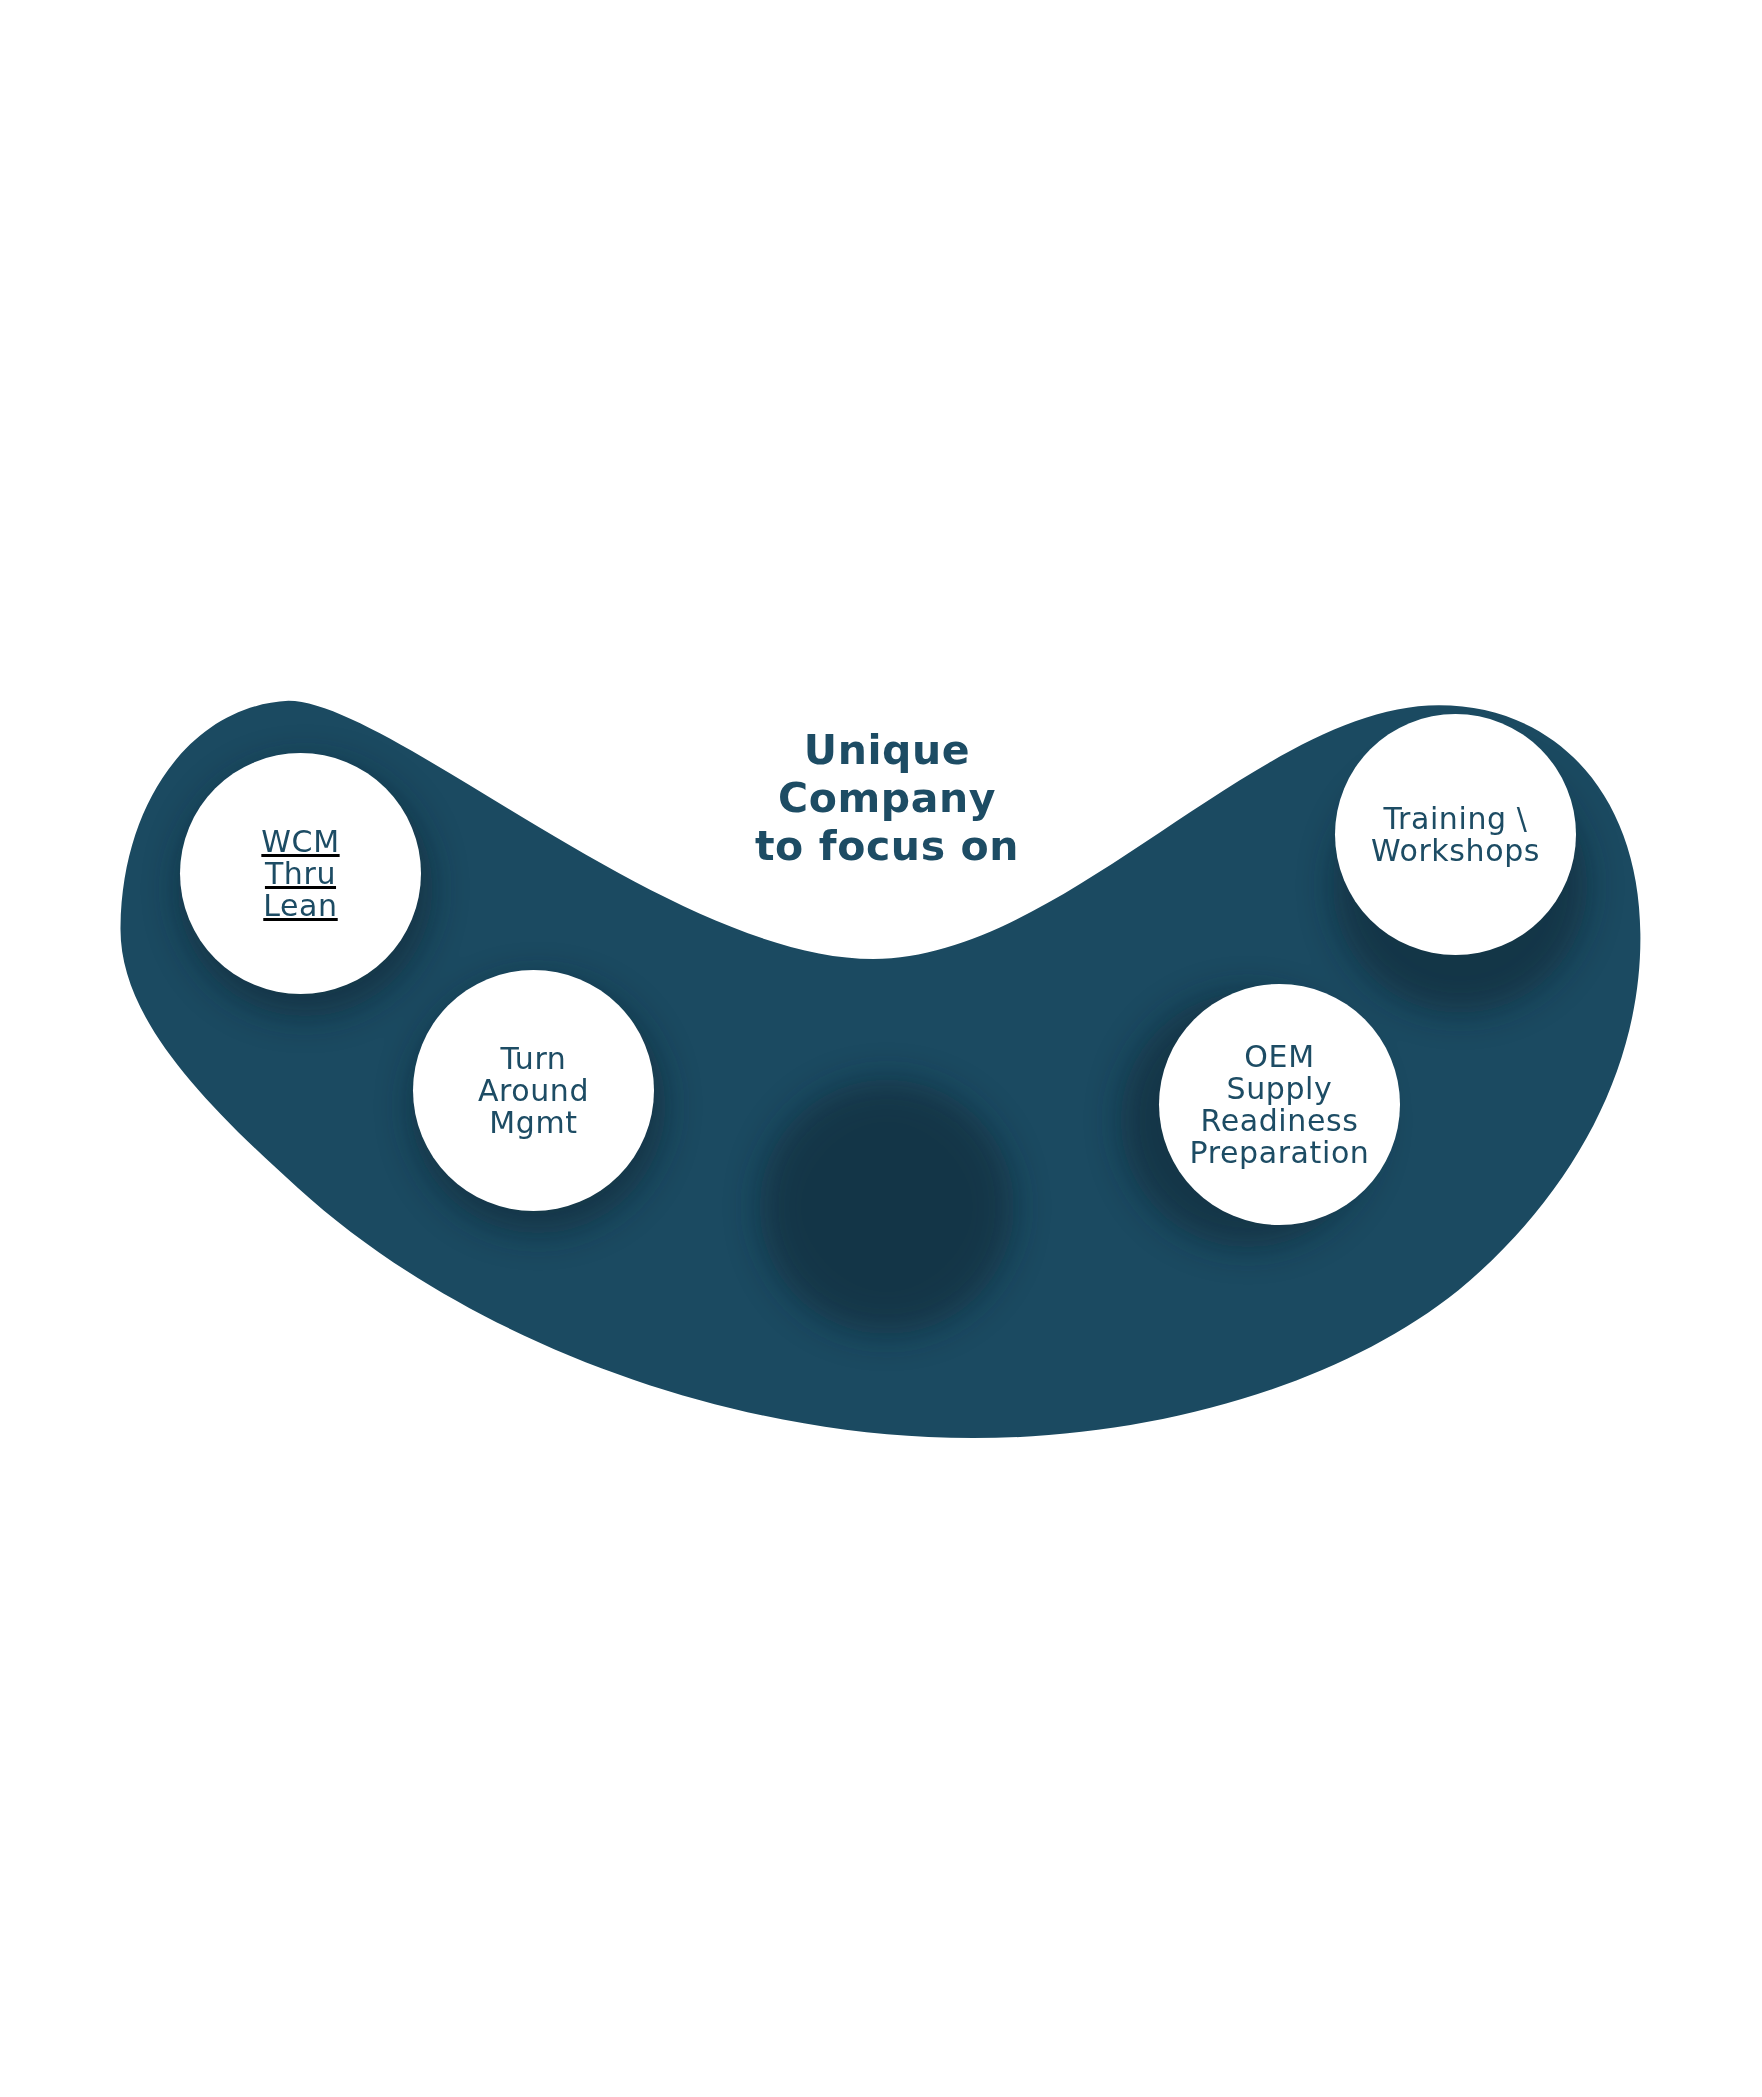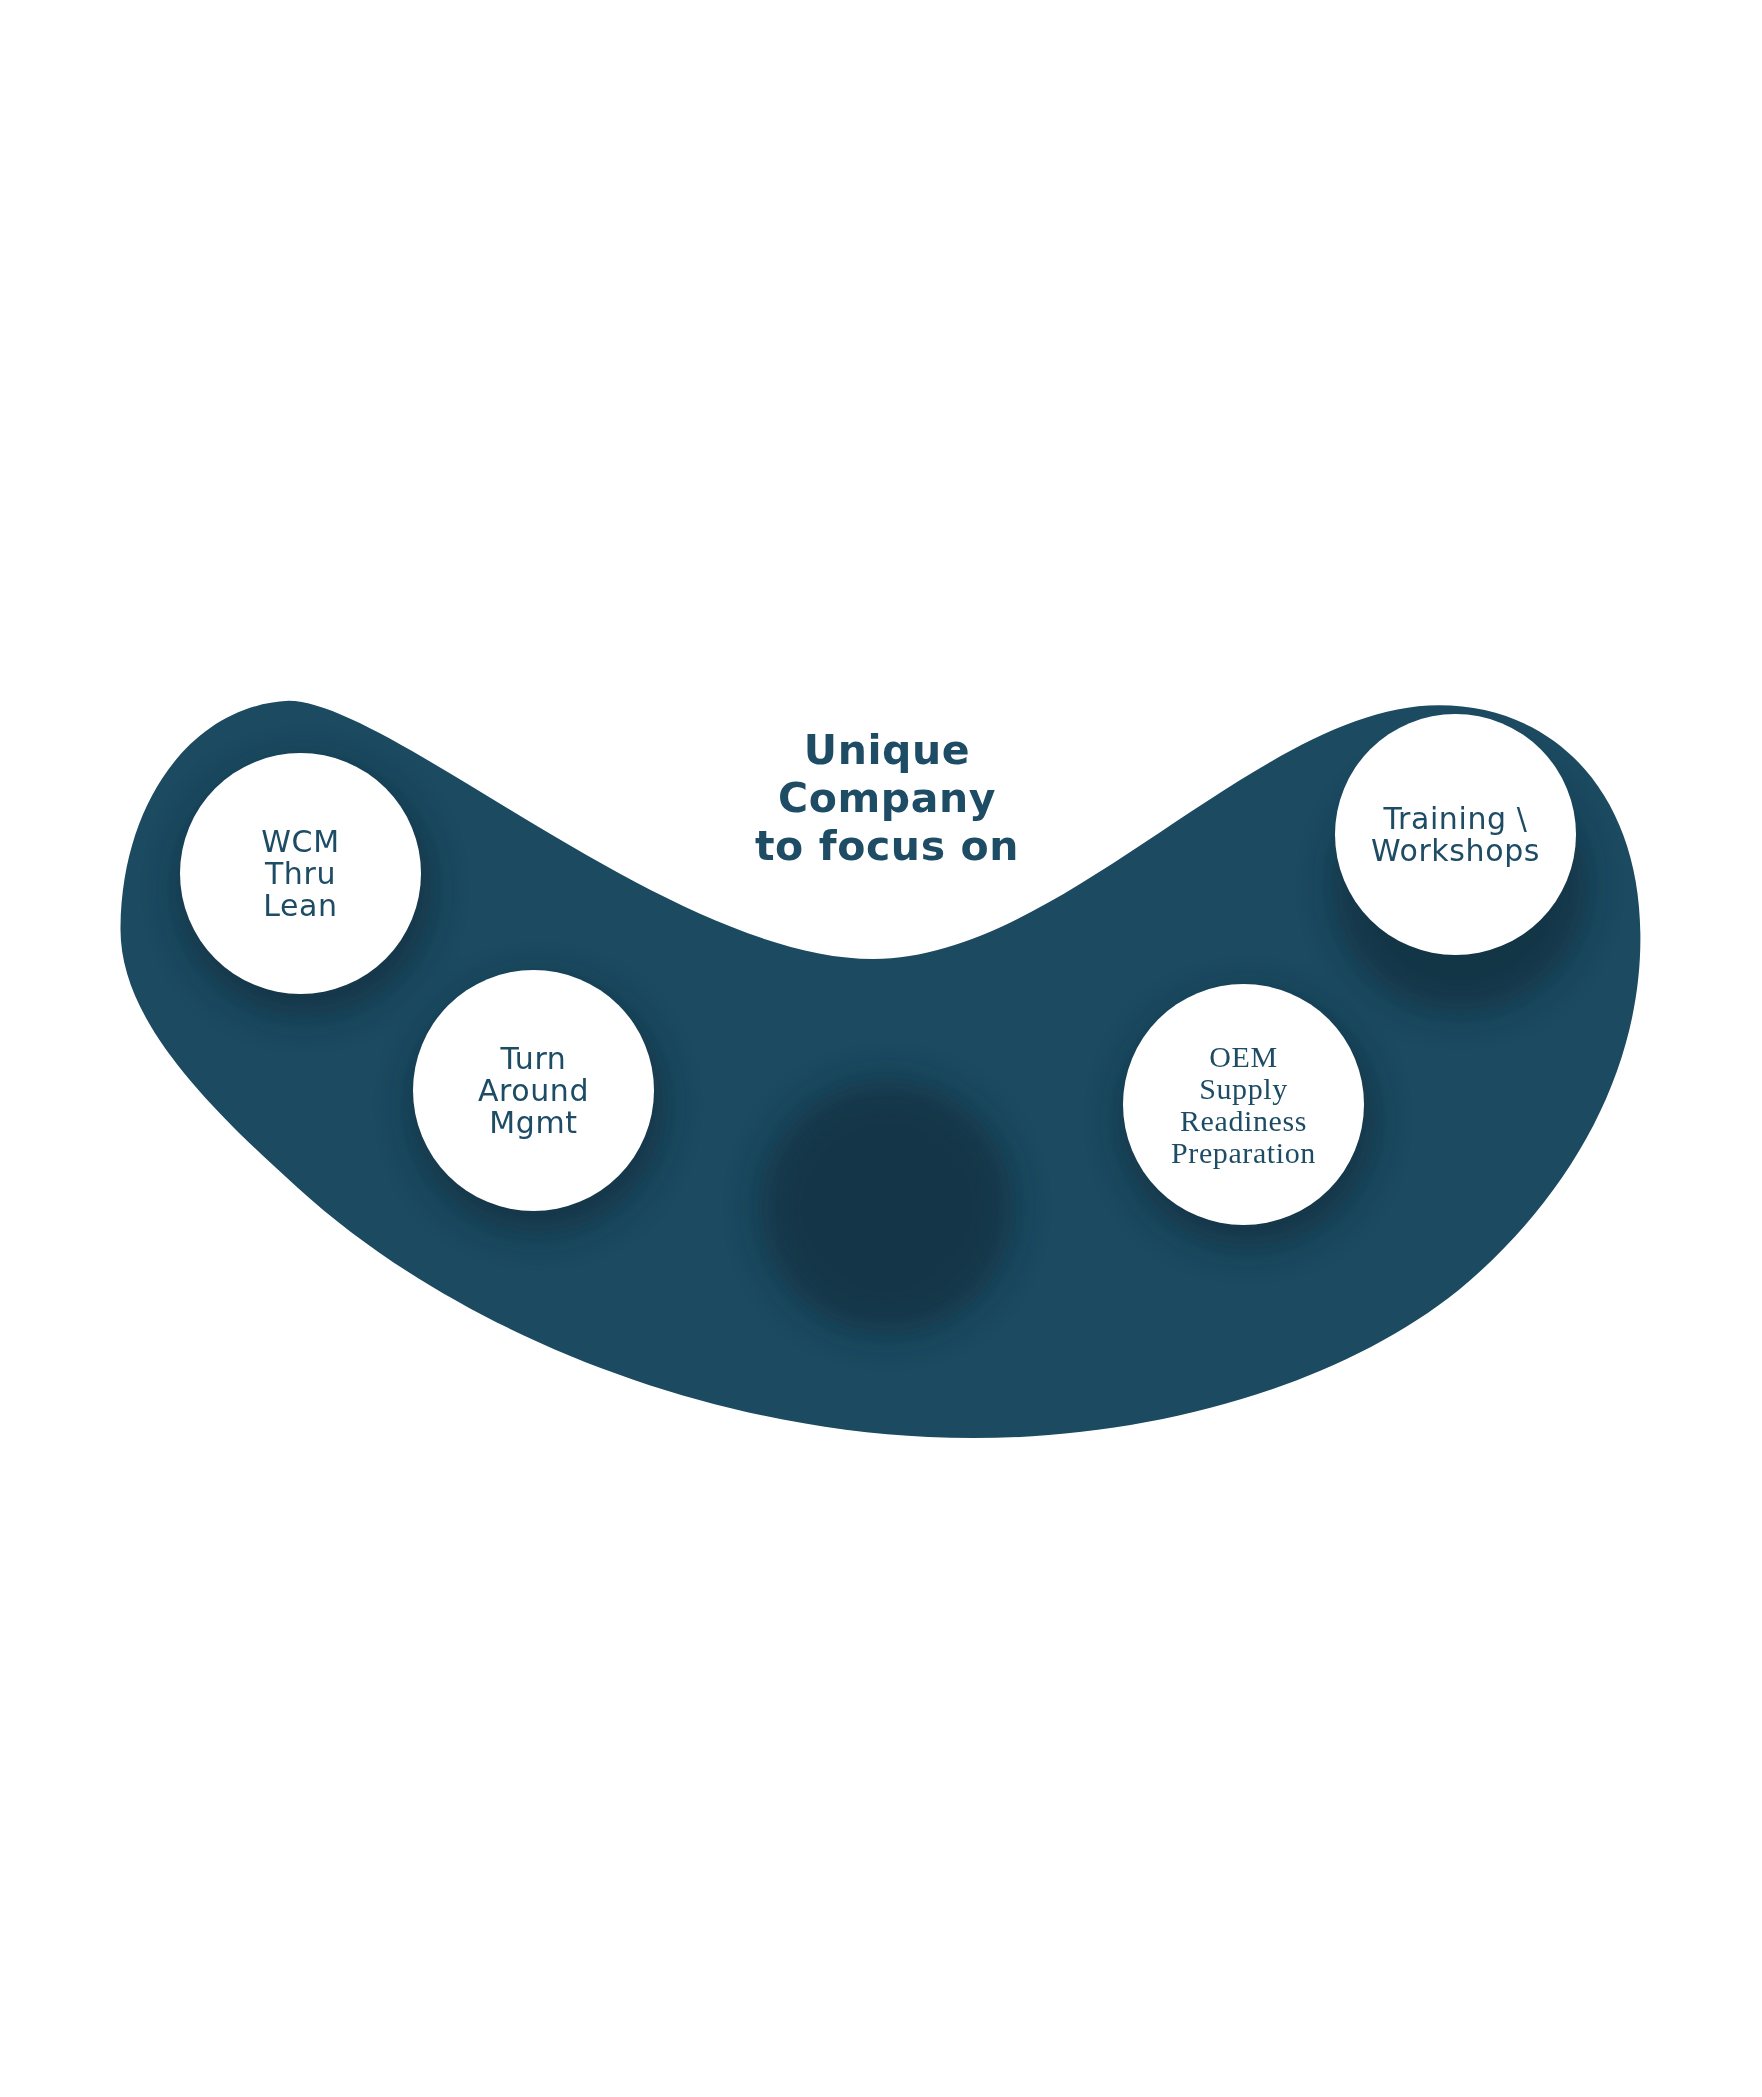--- a/index.html
+++ b/index.html
@@ -94,34 +94,34 @@
       <circle cx="1584" cy="2156" r="228"></circle>
       <circle cx="2229" cy="2001" r="228"></circle>
       <circle cx="2608" cy="1582" r="228"></circle>
     </g>
   </svg>
 
   <div class="diagram-title">Unique
 Company
 to focus on</div>
 
-  <div class="node" style="left:180px; top:753px;">
+  <div class="node" style="left:180px; top:753px;text-decoration:underline;">
     <span class="node-label">WCM
 Thru
 Lean</span>
   </div>
 
   <div class="node" style="left:413px; top:970px;">
     <span class="node-label">Turn
 Around
 Mgmt</span>
   </div>
 
 
-  <div class="node" style="left:1123px; top:984px;font-family:Liberation Serif, serif;">
+  <div class="node" style="left:1159px; top:984px;">
     <span class="node-label">OEM
 Supply
 Readiness
 Preparation</span>
   </div>
 
   <div class="node" style="left:1335px; top:714px;">
     <span class="node-label">Training \
 Workshops</span>
   </div>

